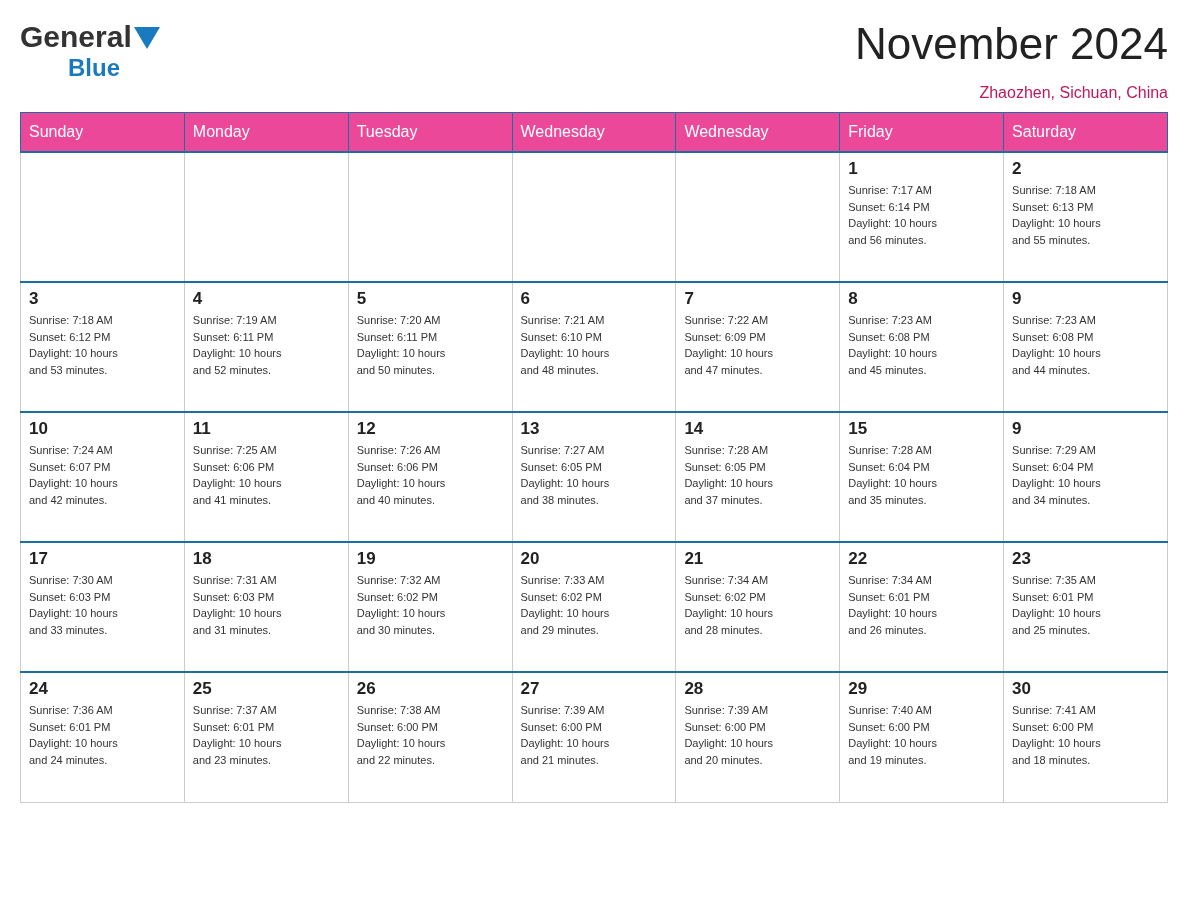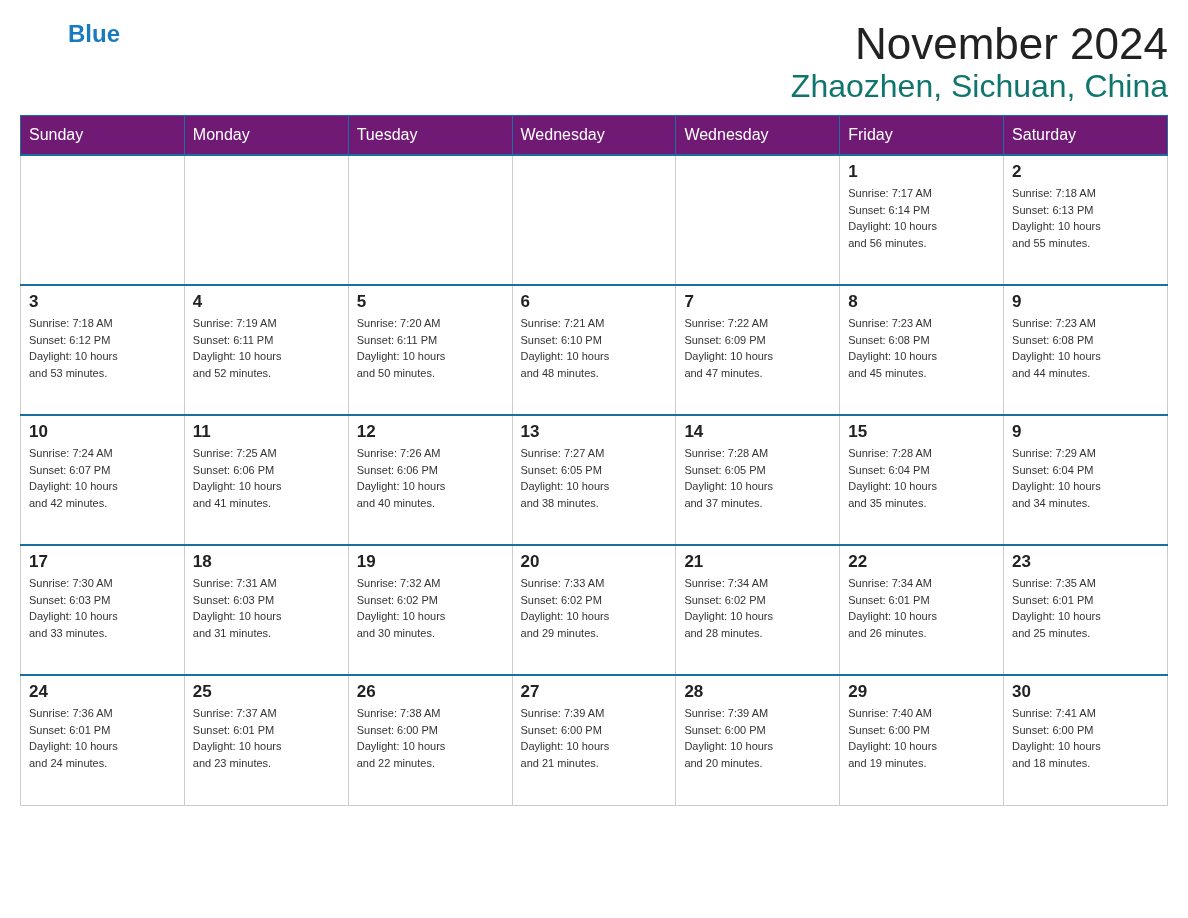--- a/index.html
+++ b/index.html
@@ -24,31 +24,31 @@
     .title-block {
       text-align: right;
     }
     .month-year {
       font-size: 44px;
       font-weight: 300;
       color: #222;
       line-height: 1.1;
     }
     .location {
-      font-size: 32px;
-      color: #0f766e;
-      margin-top: 0;
+      font-size: 16px;
+      color: #be185d;
+      margin-top: 16px;
     }
     .calendar {
       width: 100%;
       border-collapse: collapse;
       margin-top: 10px;
     }
     .calendar th {
-      background-color: #701a75;
+      background-color: #ec4899;
       color: #fff;
       font-size: 16px;
       font-weight: normal;
       padding: 10px 8px;
       text-align: left;
       border: 1px solid #1a6fa0;
     }
     .calendar td {
       border: 1px solid #ccc;
       vertical-align: top;
@@ -82,20 +82,26 @@
     .logo-icon {
       display: inline-flex;
       align-items: center;
     }
   </style>
 </head>
 <body>
 
 <div class="header">
   <div class="logo">
+    <div class="logo-icon">
+      <span style="font-size:30px;font-weight:bold;color:#333;">General</span>
+      <svg width="26" height="22" viewBox="0 0 26 22" style="margin-left:2px;margin-top:2px;">
+        <polygon points="0,0 26,0 13,22" fill="#1a7abf"></polygon>
+      </svg>
+    </div>
     <span style="font-size:24px;font-weight:bold;color:#1a7abf;margin-left:48px;">Blue</span>
   </div>
   <div class="title-block">
     <div class="month-year">November 2024</div>
     <div class="location">Zhaozhen, Sichuan, China</div>
   </div>
 </div>
 
 <table class="calendar">
   <thead>

